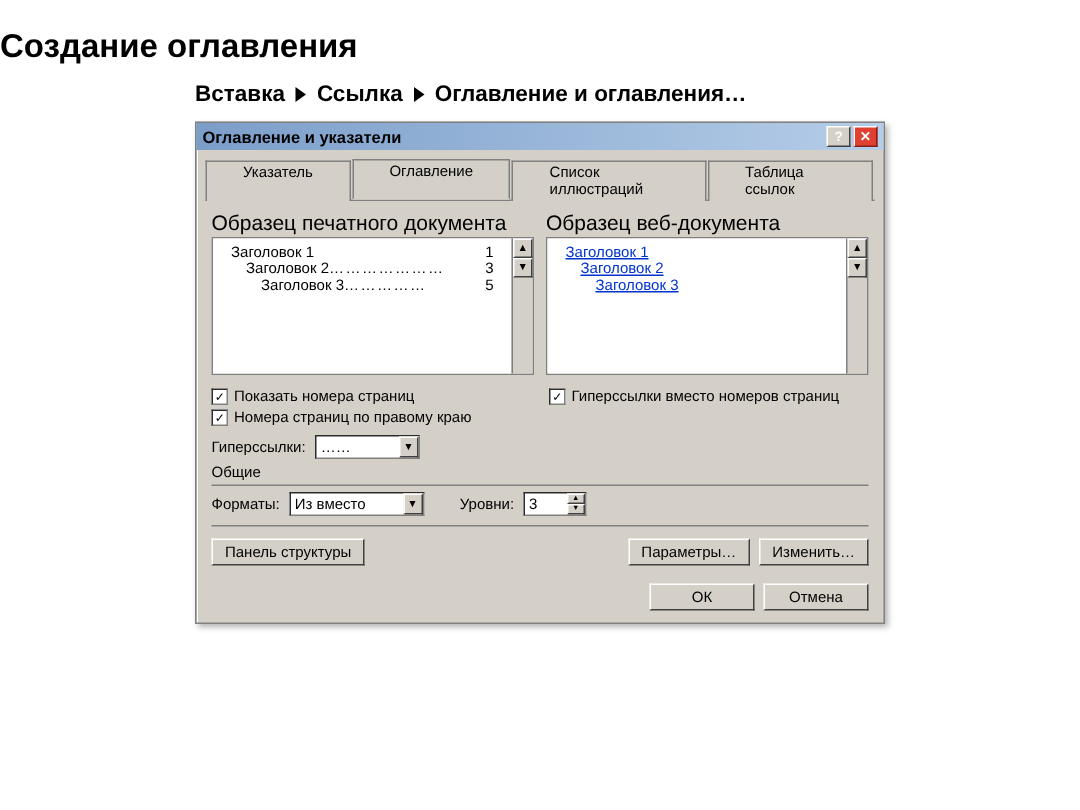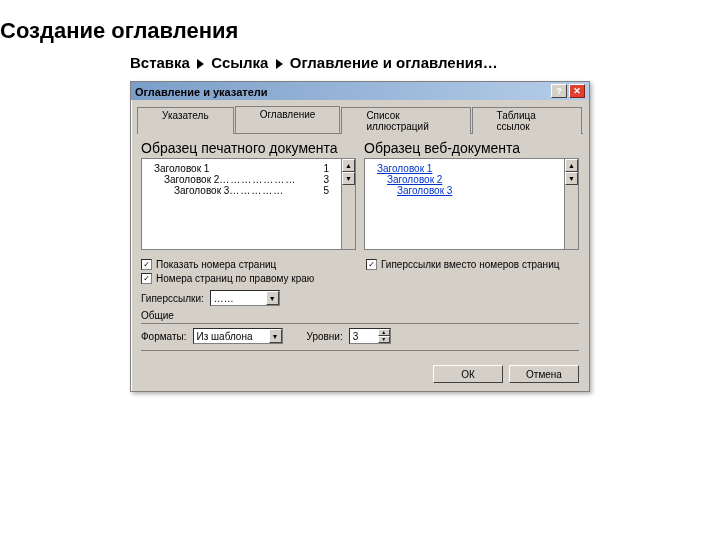--- a/index.html
+++ b/index.html
@@ -241,34 +241,41 @@
         <div class="dd">▼</div>
       </div>
     </div>
 
     <div class="section-label">Общие</div>
     <div class="hr"></div>
 
     <div class="field-row">
       <span>Форматы:</span>
       <div class="combo" style="width:90px">
-        <span class="val">Из шаблона</span>
+        <span class="val">Из вместо</span>
         <div class="dd">▼</div>
       </div>
       <span style="margin-left:18px">Уровни:</span>
       <div class="spinner">
         <span class="val">3</span>
         <div class="spins">
           <div class="sp">▲</div>
           <div class="sp">▼</div>
         </div>
       </div>
     </div>
 
     <div class="hr" style="margin-top:6px"></div>
 
+    <div class="opts-row">
+      <div class="btn" style="min-width:100px">Панель структуры</div>
+      <div style="display:flex; gap:6px;">
+        <div class="btn">Параметры…</div>
+        <div class="btn">Изменить…</div>
+      </div>
+    </div>
   </div>
 
   <div class="btn-row-right">
     <div class="btn">ОК</div>
     <div class="btn">Отмена</div>
   </div>
 </div>
 
 </body></html>

